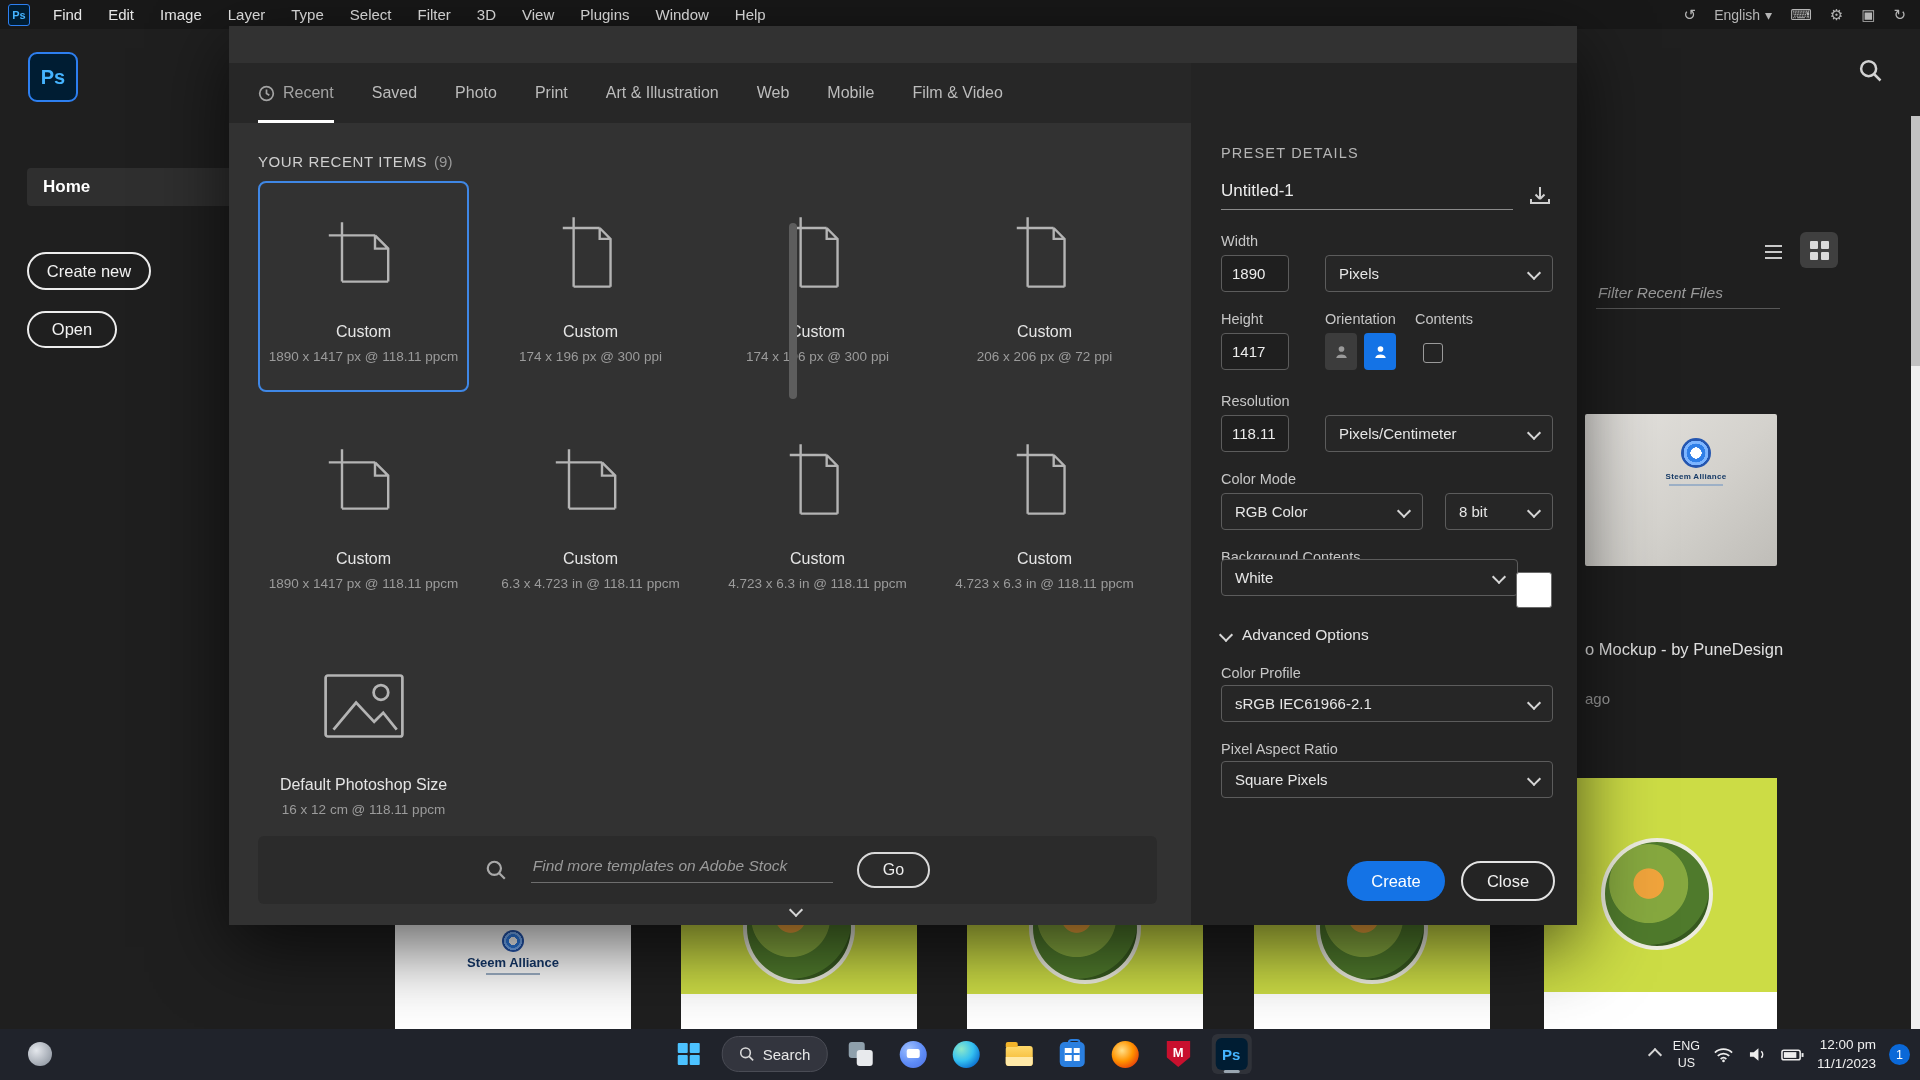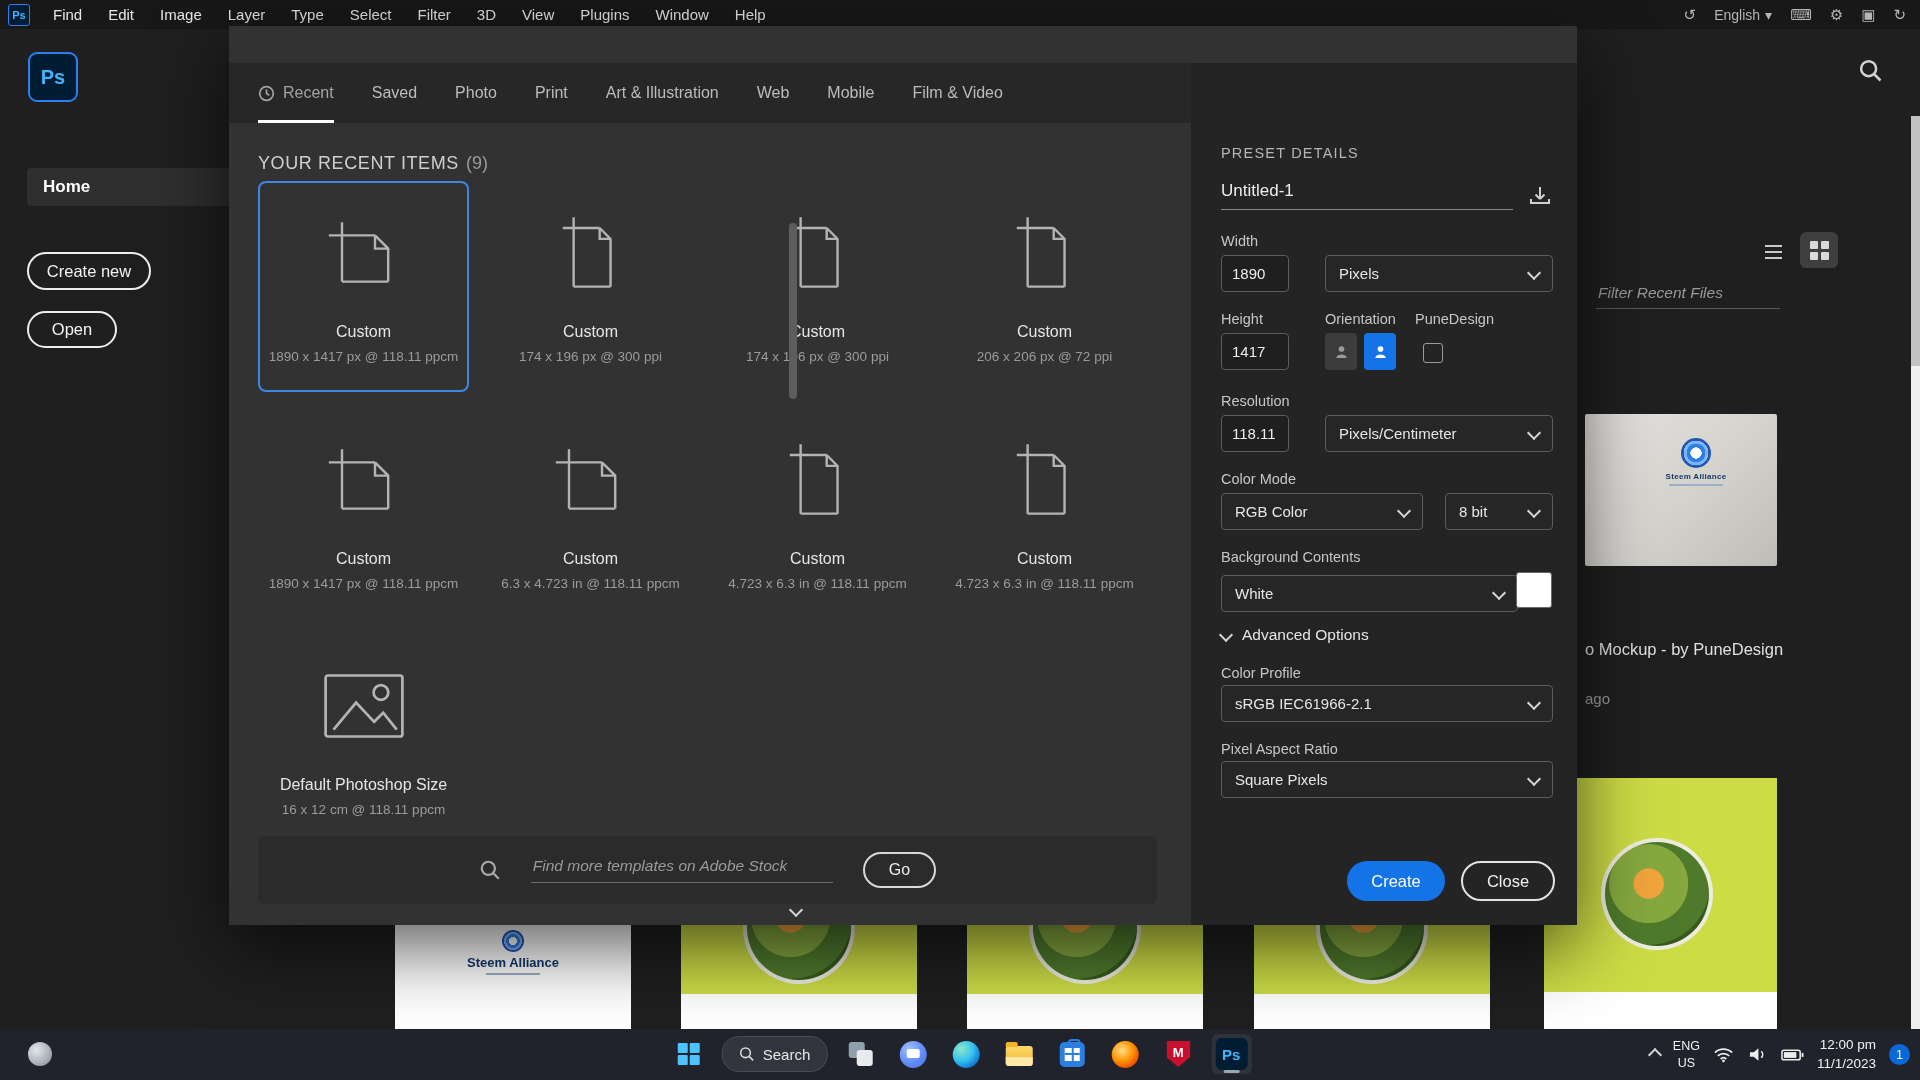--- a/index.html
+++ b/index.html
@@ -65,33 +65,33 @@
   .titlebar{position:absolute;left:0;top:0;right:0;height:37px;background:#ffffff;display:flex;align-items:center;margin-top:40px;}
   .dtitle{color:#1b1b1b;font-size:15px;margin-left:12px;}
   .dclose{position:absolute;right:0;top:0;width:52px;height:37px;display:flex;align-items:center;justify-content:center;
     color:#333;font-size:21px;cursor:default;}
   .tabbar{position:absolute;left:0;top:37px;width:962px;height:60px;background:#272727;display:flex;align-items:stretch;
     padding-left:29px;gap:38px;box-sizing:border-box;}
   .tab{position:relative;display:flex;align-items:center;gap:8px;color:#bcbcbc;font-size:16px;cursor:default;}
   .tab.active{color:#a3a3a3;}
   .tab.active::after{content:"";position:absolute;left:0;right:0;bottom:0;height:3px;background:#ffffff;}
   .dcontent{position:absolute;left:0;top:97px;width:962px;height:802px;background:#323232;}
-  .sechead{position:absolute;left:29px;top:30px;font-size:18px;letter-spacing:.6px;color:#cfcfcf;}
+  .sechead{position:absolute;left:29px;top:30px;font-size:15px;letter-spacing:.6px;color:#cfcfcf;}
   .seccount{color:#9a9a9a;margin-left:7px;letter-spacing:0;}
   .card{position:absolute;width:211px;height:211px;display:flex;flex-direction:column;align-items:center;
     box-sizing:border-box;padding-top:26px;border-radius:8px;}
   .card.selected{border:2px solid #3f87e5;padding-top:24px;}
   .iconzone{height:92px;display:flex;align-items:center;justify-content:center;}
   .cname{margin-top:24px;font-size:16px;color:#e5e5e5;}
   .cspec{margin-top:8px;font-size:13.5px;color:#9b9b9b;}
   .c0{left:29px;top:58px;} .c1{left:256px;top:58px;} .c2{left:483px;top:58px;} .c3{left:710px;top:58px;}
   .c4{left:29px;top:285px;} .c5{left:256px;top:285px;} .c6{left:483px;top:285px;} .c7{left:710px;top:285px;}
   .c8{left:29px;top:511px;}
   .stockbar{position:absolute;left:29px;top:713px;width:899px;height:68px;background:#2b2b2b;border-radius:6px;
-    display:flex;align-items:center;justify-content:center;gap:30px;}
+    display:flex;align-items:center;justify-content:center;gap:24px;}
   .stockmag{color:#a9a9a9;}
   .stockinput{width:300px;background:transparent;border:none;outline:none;border-bottom:1px solid #6e6e6e;
     color:#cfcfcf;font-size:15.5px;padding:0 0 7px 2px;font-family:inherit;}
   .stockinput::placeholder{font-style:italic;color:#9a9a9a;}
   .btn-go{border:2px solid #d9d9d9;border-radius:20px;color:#ececec;font-size:16px;padding:7px 24px;}
   .dscroll-thumb{position:absolute;right:394px;top:100px;width:8px;height:176px;background:#5d5d5d;border-radius:4px;}
   .dscroll-down{position:absolute;right:390px;top:778px;color:#9a9a9a;}
   .chev{display:inline-block;width:8px;height:8px;border-right:2px solid #d6d6d6;border-bottom:2px solid #d6d6d6;
     transform:rotate(45deg);}
   .chev.up{transform:rotate(-135deg);}
@@ -432,21 +432,21 @@
       </div>
 
       <div class="plabel" style="left:30px;top:170px">Width</div>
       <input class="inp" style="left: 30px; top: 192px;" value="1890">
       <div class="dd" style="left:134px;top:192px;width:228px">
         <span>Pixels</span><span class="chev"></span>
       </div>
 
       <div class="plabel" style="left:30px;top:248px">Height</div>
       <div class="plabel" style="left:134px;top:248px">Orientation</div>
-      <div class="plabel" style="left:224px;top:248px">PuneDesign</div>
+      <div class="plabel" style="left:224px;top:248px">Contents</div>
       <input class="inp" style="left: 30px; top: 270px;" value="1417">
       <div class="orient" style="left:134px;top:270px">
         <svg width="17" height="17">
             <use href="#i-bust" width="100%" height="100%"></use>
           </svg>
       </div>
       <div class="orient sel" style="left:173px;top:270px">
         <svg width="17" height="17">
             <use href="#i-bust" width="100%" height="100%"></use>
           </svg>
@@ -461,21 +461,21 @@
 
       <div class="plabel" style="left:30px;top:408px">Color Mode</div>
       <div class="dd" style="left:30px;top:430px;width:202px">
         <span>RGB Color</span><span class="chev"></span>
       </div>
       <div class="dd" style="left:254px;top:430px;width:108px">
         <span>8 bit</span><span class="chev"></span>
       </div>
 
       <div class="plabel" style="left:30px;top:486px">Background Contents</div>
-      <div class="dd" style="left:30px;top:512px;width:297px">
+      <div class="dd" style="left:30px;top:496px;width:297px">
         <span>White</span><span class="chev"></span>
       </div>
       <div class="swatch" style="left:325px;top:509px"></div>
 
       <div class="adv">
         <span class="chev"></span>
         <span>Advanced Options</span>
       </div>
 
       <div class="plabel" style="left:30px;top:602px">Color Profile</div>

